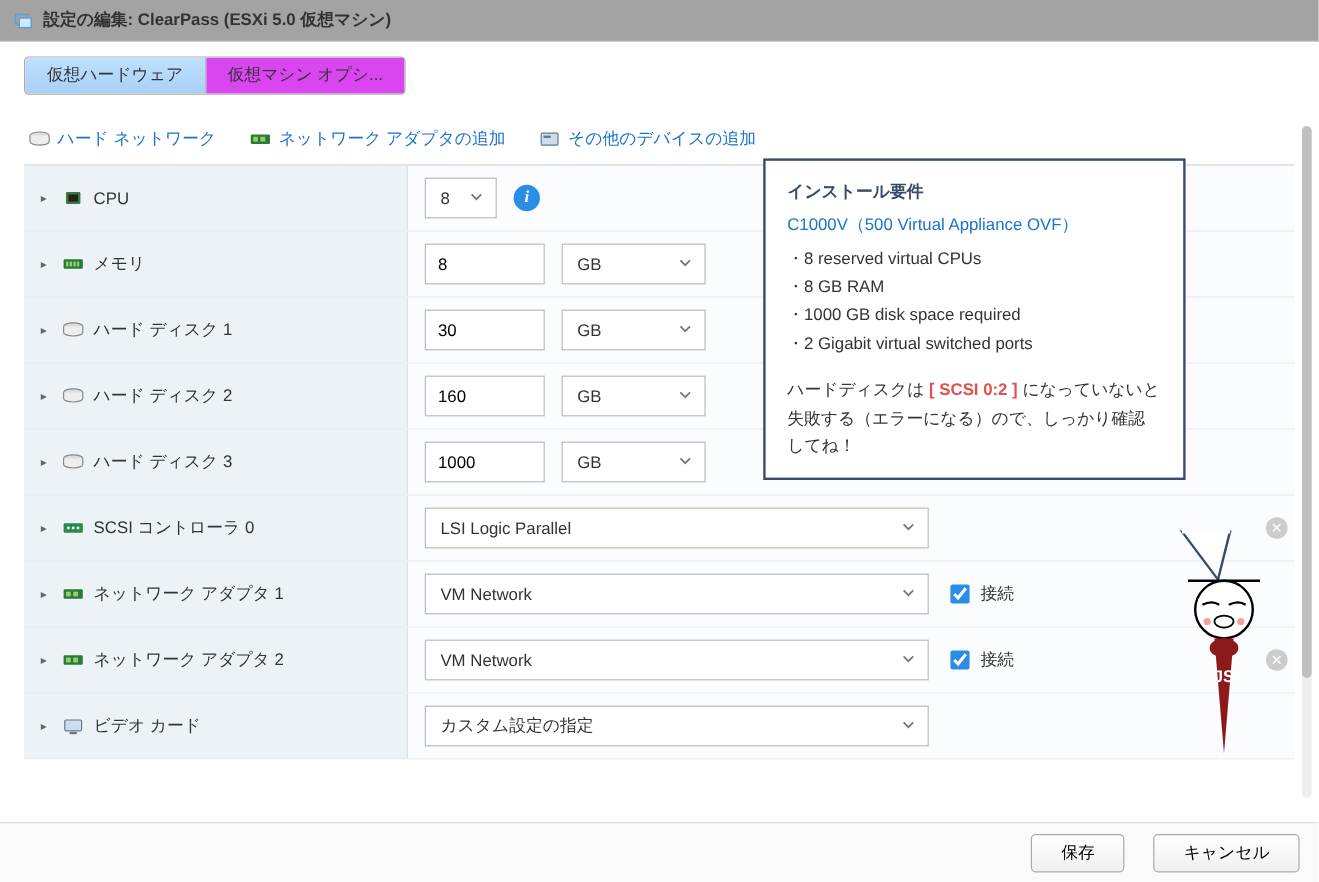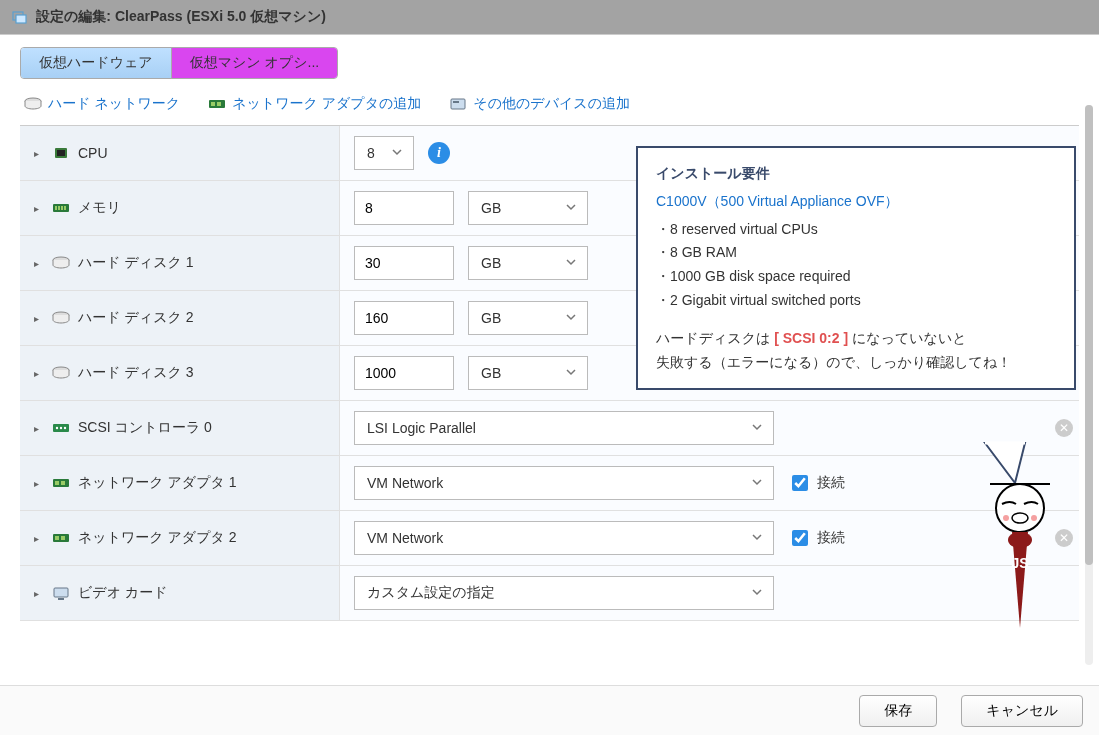--- a/index.html
+++ b/index.html
@@ -35,21 +35,21 @@
     padding: 12px 20px 0 20px;
     height: 624px;
     position: relative;
   }
   .tabs {
     display: flex;
     border: 1px solid #aaa;
     border-radius: 4px;
     overflow: hidden;
     width: fit-content;
-    margin-bottom: 16px;
+    margin-bottom: 28px;
   }
   .tab {
     padding: 6px 18px;
     font-size: 14px;
     background: #d946ef;
     border-right: 1px solid #aaa;
     cursor: pointer;
     color: #333;
   }
   .tab:last-child { border-right: none; }
@@ -202,23 +202,23 @@
   .btn {
     border: 1px solid #aaa;
     background: linear-gradient(#fff, #f0f0f0);
     border-radius: 4px;
     padding: 6px 24px;
     cursor: pointer;
     font-size: 14px;
   }
   .callout {
     position: absolute;
-    top: 146px;
+    top: 132px;
     left: 636px;
-    width: 440px;
+    width: 352px;
     border: 2px solid #394a6b;
     background: #fff;
     padding: 14px 18px;
     z-index: 10;
     line-height: 1.7;
   }
   .callout .req-title {
     font-weight: bold;
     color: #394a6b;
     margin-bottom: 4px;

